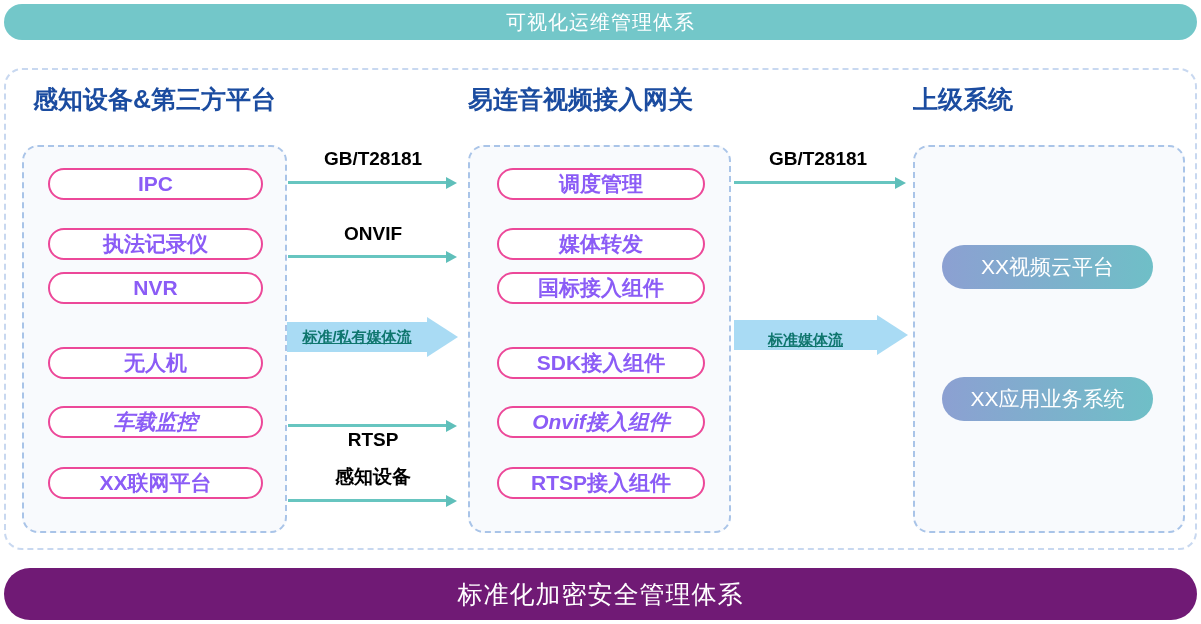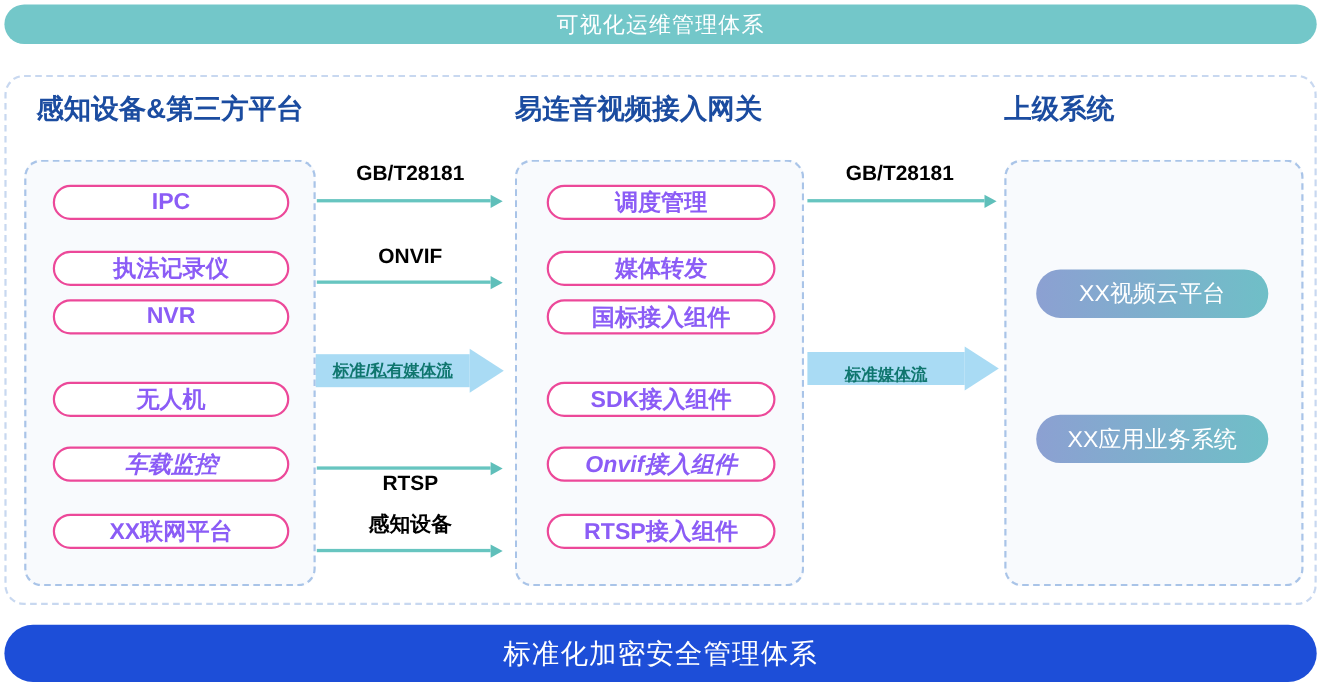--- a/index.html
+++ b/index.html
@@ -11,21 +11,21 @@
   }
   .abs { position: absolute; }
 
   
   .banner {
     left: 4px; width: 1193px;
     display: flex; align-items: center; justify-content: center;
     color: #ffffff; font-weight: 500; letter-spacing: 1px;
   }
   .banner.top    { top: 4px;   height: 36px; border-radius: 22px; background: #73C7C9; font-size: 20px; text-align: right; }
-  .banner.bottom { top: 568px; height: 52px; border-radius: 26px; background: #1d4ed8; font-size: 25px; }
+  .banner.bottom { top: 568px; height: 52px; border-radius: 26px; background: #701a75; font-size: 25px; }
 
   
   .main-panel {
     left: 4px; top: 68px; width: 1193px; height: 482px;
     border: 2px dashed #C8D8F0; border-radius: 18px; background: #ffffff;
   }
 
   .col-header {
     top: 84px; height: 30px; line-height: 30px;
     color: #1B4CA0; font-size: 25px; font-weight: bold;

